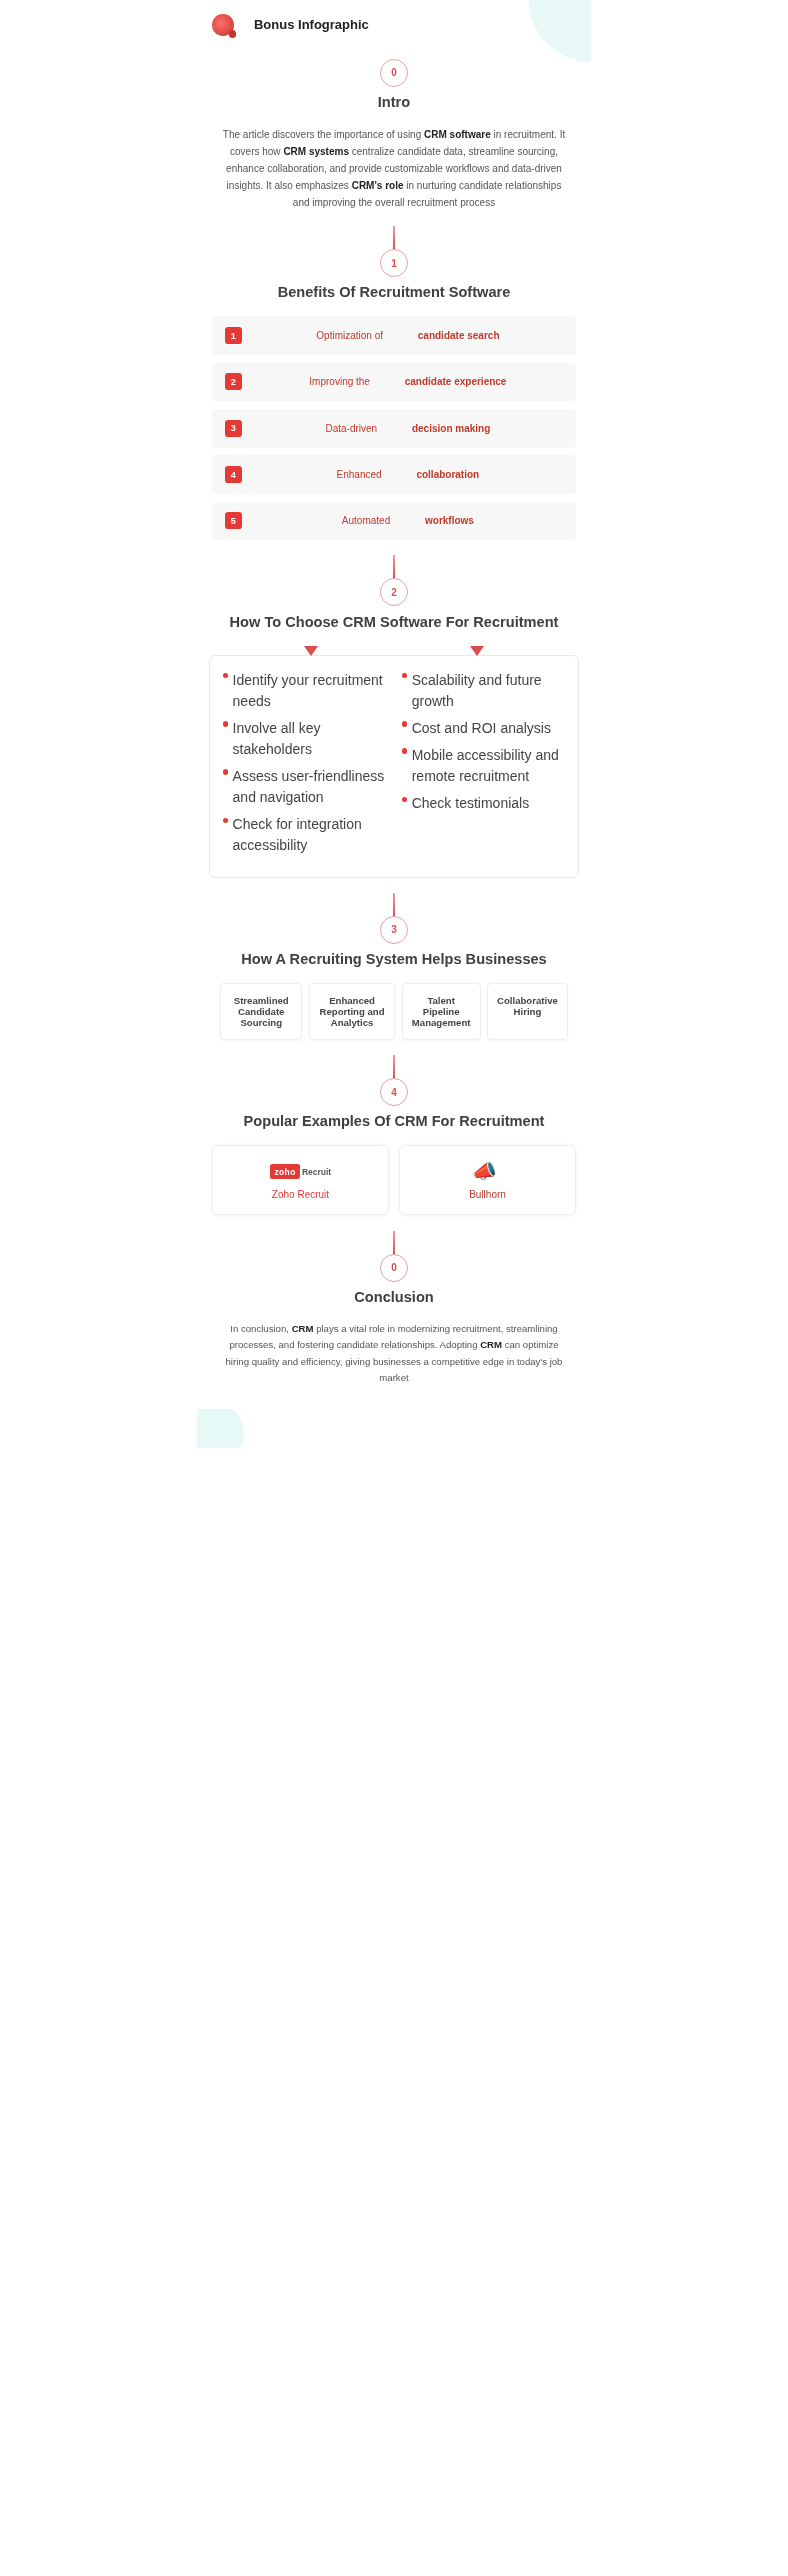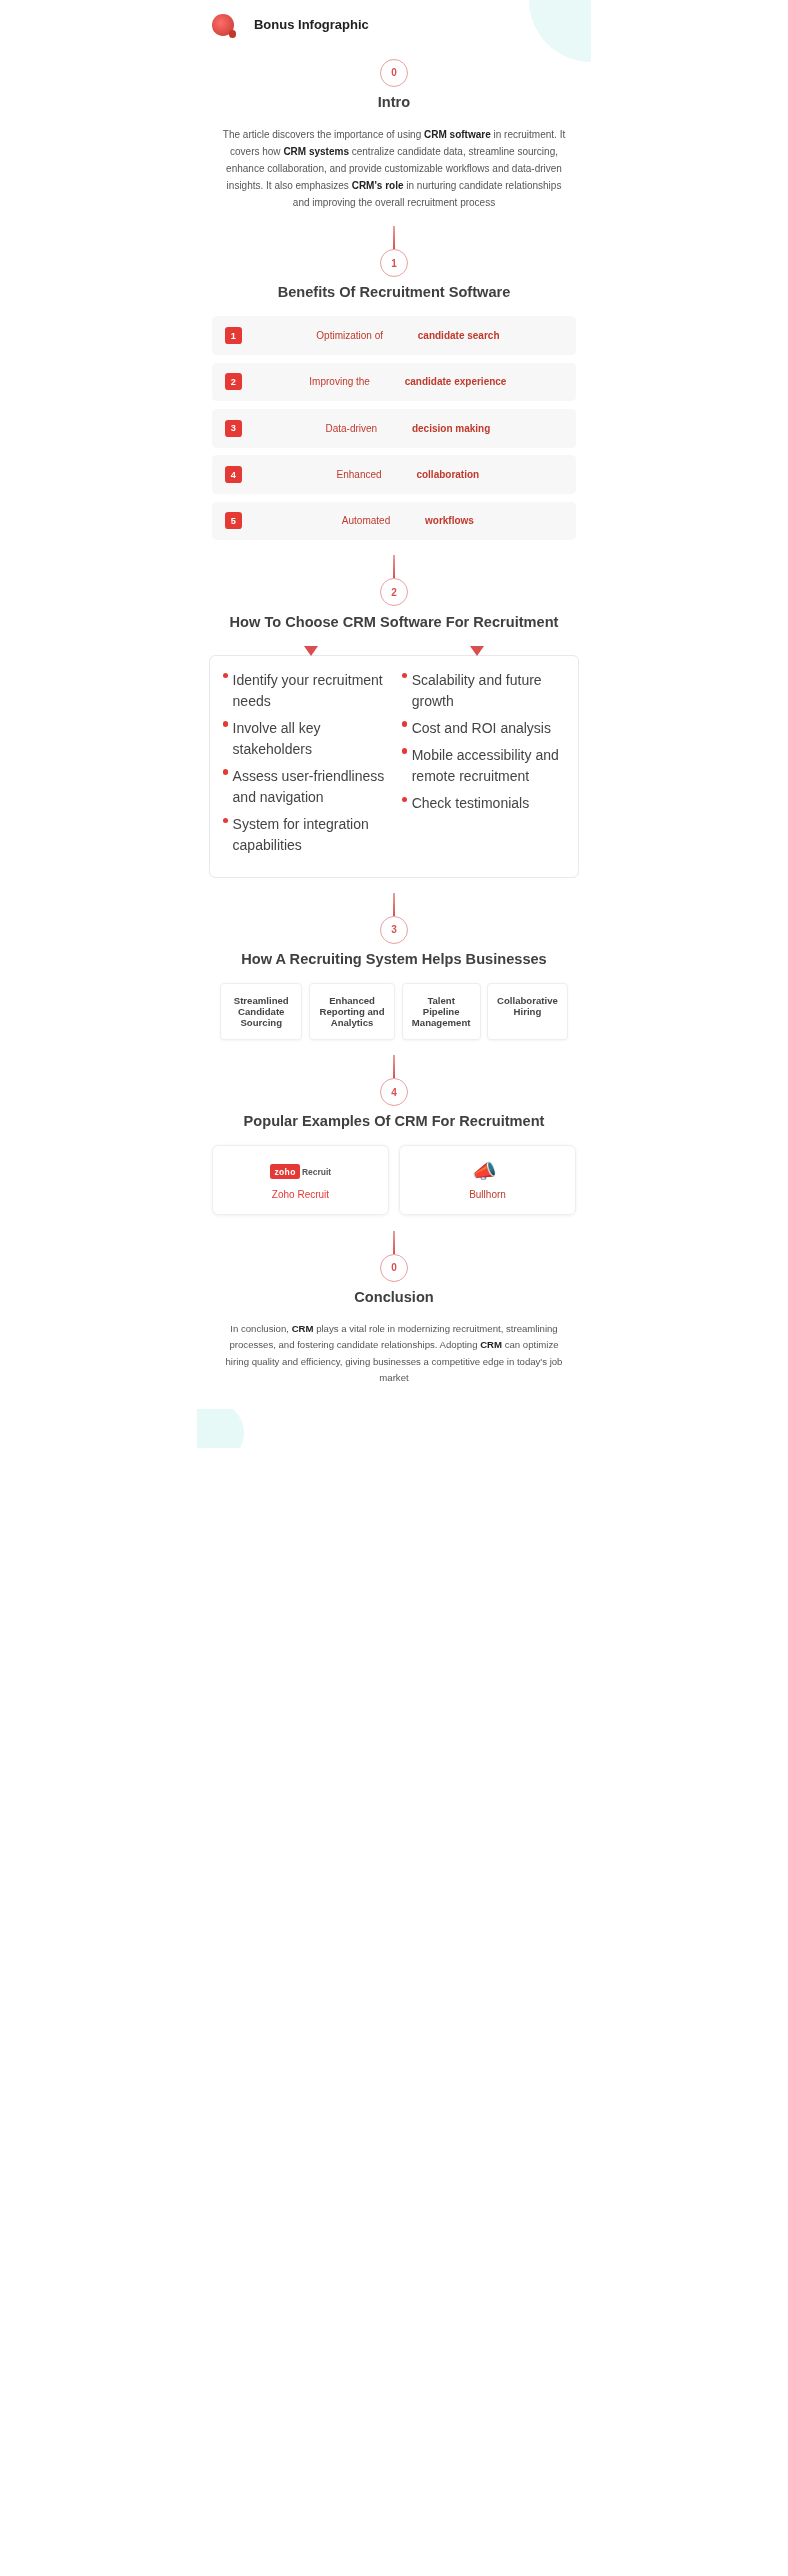--- a/index.html
+++ b/index.html
@@ -359,21 +359,21 @@
           <li>
               <span class="bullet-dot"></span>
               <span>Involve all key stakeholders</span>
             </li>
           <li>
               <span class="bullet-dot"></span>
               <span>Assess user-friendliness and navigation</span>
             </li>
           <li>
               <span class="bullet-dot"></span>
-              <span>System for integration capabilities</span>
+              <span>Check for integration accessibility</span>
             </li>
         </ul>
       </div>
       <div class="choose-col">
         <ul>
           <li>
               <span class="bullet-dot"></span>
               <span>Scalability and future growth</span>
             </li>
           <li>

